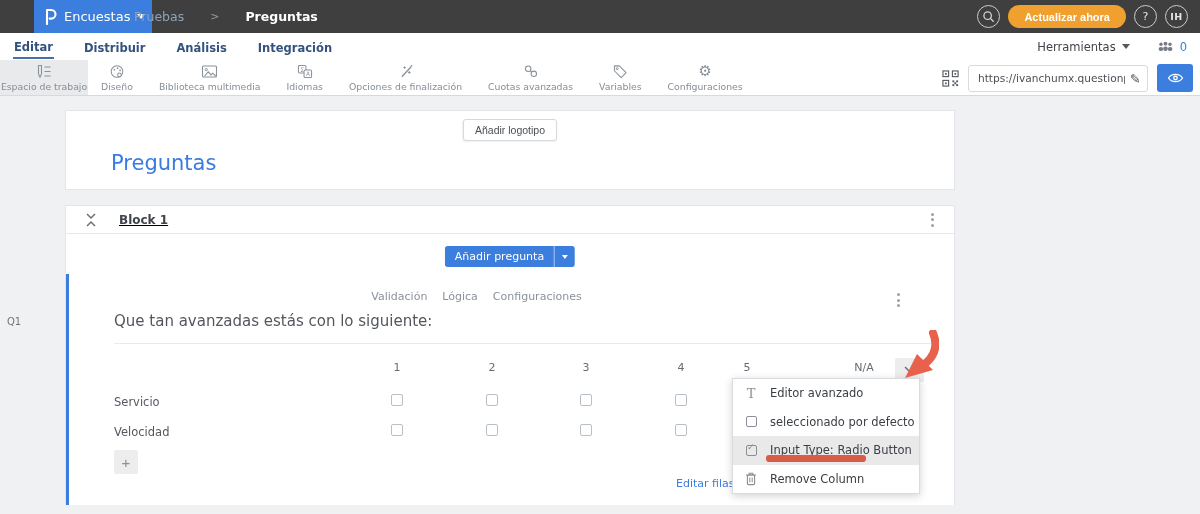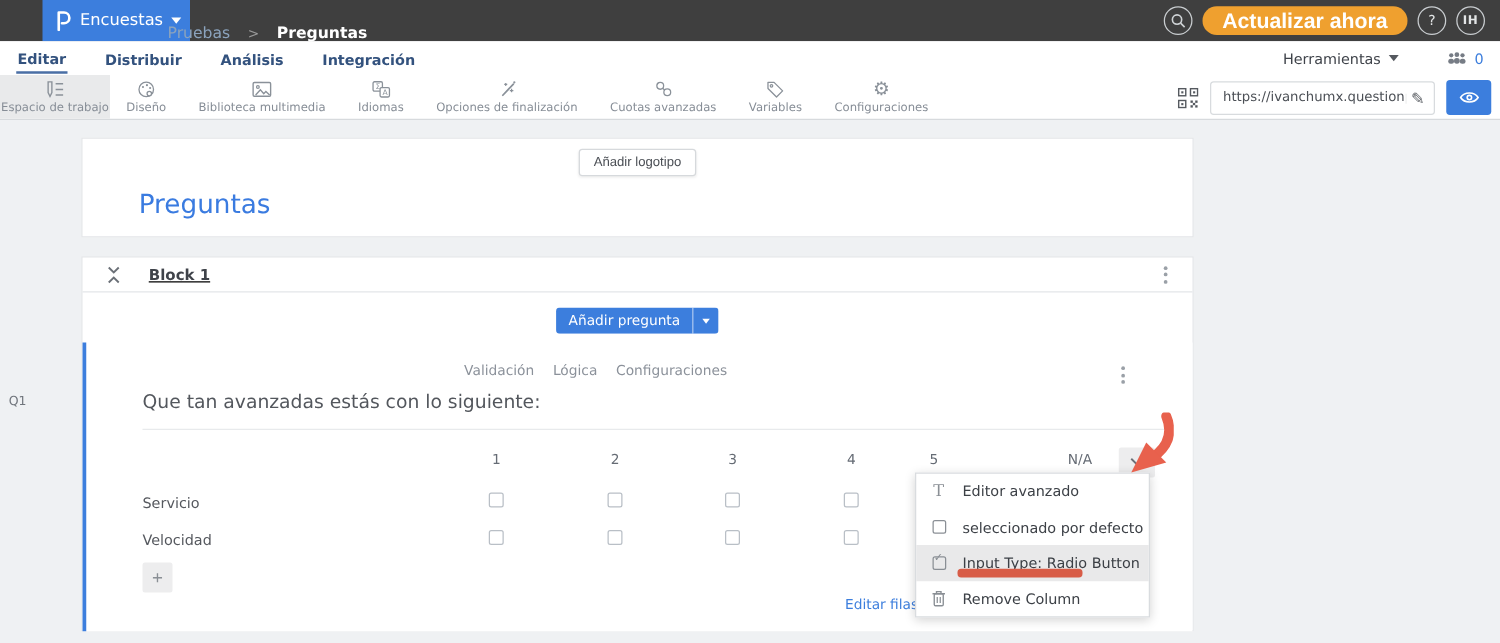--- a/index.html
+++ b/index.html
@@ -4,35 +4,35 @@
 <style>
   * { margin:0; padding:0; box-sizing:border-box; }
   html,body { width:1200px; height:514px; overflow:hidden; }
   body { font-family:"DejaVu Sans","Liberation Sans",sans-serif; background:#eff1f3; position:relative; }
 
   
   .topbar { position:absolute; left:0; top:0; width:1200px; height:33px; background:#3f3f3f; }
   .logo-box { position:absolute; left:0; top:0; width:118px; height:33px; background:#3c7edd; display:flex; align-items:center; padding-left:10px; gap:7px; cursor:pointer;margin-left:34px; }
   .logo-box .lbl { color:#fff; font-size:13px; }
   .caret { width:0; height:0; border-left:4px solid transparent; border-right:4px solid transparent; border-top:5px solid #fff; }
-  .breadcrumb { position:absolute; left:134px; top:0; height:33px; display:flex; align-items:flex-end; gap:14px; font-size:12.5px; }
+  .breadcrumb { position:absolute; left:134px; top:0; height:33px; display:flex; align-items:center; gap:26px; font-size:12.5px; }
   .bc-parent { color:#8ba3bd; }
   .bc-sep { color:#9a9a9a; font-size:11px; }
   .bc-current { color:#ffffff; font-weight:600; }
   .top-right { position:absolute; right:12px; top:0; height:33px; display:flex; align-items:center; gap:8px; }
   .circle-btn { width:23px; height:23px; border:1.5px solid #c9cdd0; border-radius:50%; display:flex; align-items:center; justify-content:center; color:#e3e5e6; font-size:11px; cursor:pointer; background:transparent; }
   .avatar { font-weight:bold; font-size:9.5px; letter-spacing:.5px; }
-  .update-btn { height:23px; padding:0 16px; border-radius:12px; background:#efa02f; color:#fff; font-size:17px; font-weight:600; display:flex; align-items:center; border:none; cursor:pointer; }
+  .update-btn { height:23px; padding:0 16px; border-radius:12px; background:#efa02f; color:#fff; font-size:11px; font-weight:600; display:flex; align-items:center; border:none; cursor:pointer; }
 
   
   .tabrow { position:absolute; left:0; top:33px; width:1200px; height:27px; background:#ffffff; }
   .tabs { position:absolute; left:13px; top:0; height:27px; display:flex; gap:29px; align-items:center; }
   .tab { font-size:11.5px; font-weight:bold; color:#33527e; cursor:pointer; padding:5px 1px 3px; }
   .tab.active { border-bottom:2px solid #4a6fa5; }
-  .tab-right { position:absolute; right:13px; top:0; height:27px; display:flex; align-items:center; gap:20px; }
+  .tab-right { position:absolute; right:13px; top:0; height:27px; display:flex; align-items:center; gap:9px; }
   .tools-lbl { font-size:11.5px; color:#3f434a; cursor:pointer; display:flex; align-items:center; gap:6px; }
   .caret-dark { width:0; height:0; border-left:4px solid transparent; border-right:4px solid transparent; border-top:5px solid #55595f; }
   .collab { display:flex; align-items:center; gap:6px; margin-left:18px; cursor:pointer; }
   .collab .cnt { color:#3c7edd; font-size:11.5px; }
 
   
   .toolbar { position:absolute; left:0; top:60px; width:1200px; height:36px; background:#ffffff; border-bottom:1px solid #d7dadd; display:flex; }
   .tool-item { height:35px; padding:3px 13px 2px; display:flex; flex-direction:column; align-items:center; justify-content:center; gap:2px; cursor:pointer; }
   .tool-item.active { background:#e9eaeb; width:88px; }
   .tool-item .tl { font-size:9.3px; color:#868d96; white-space:nowrap; }

